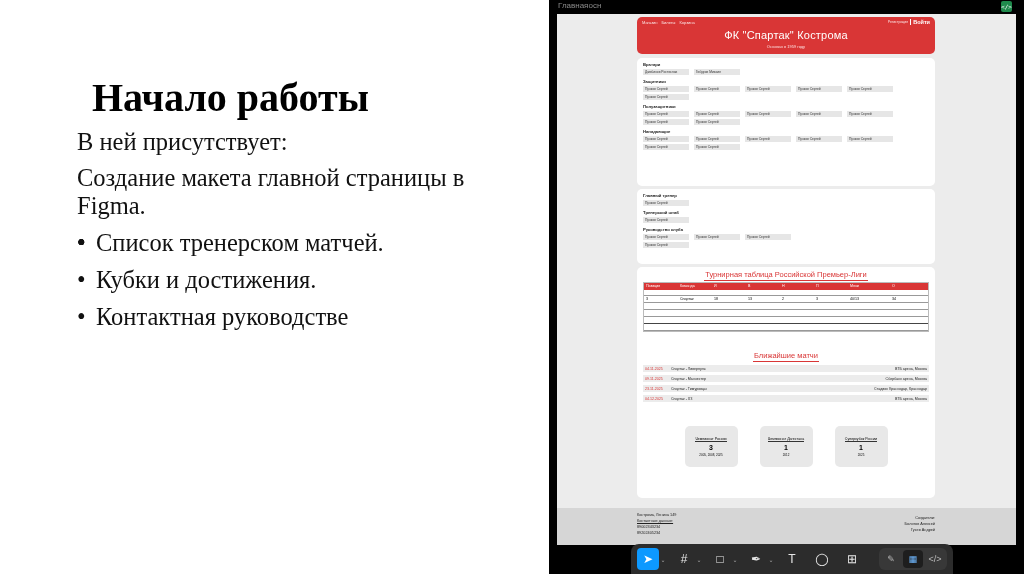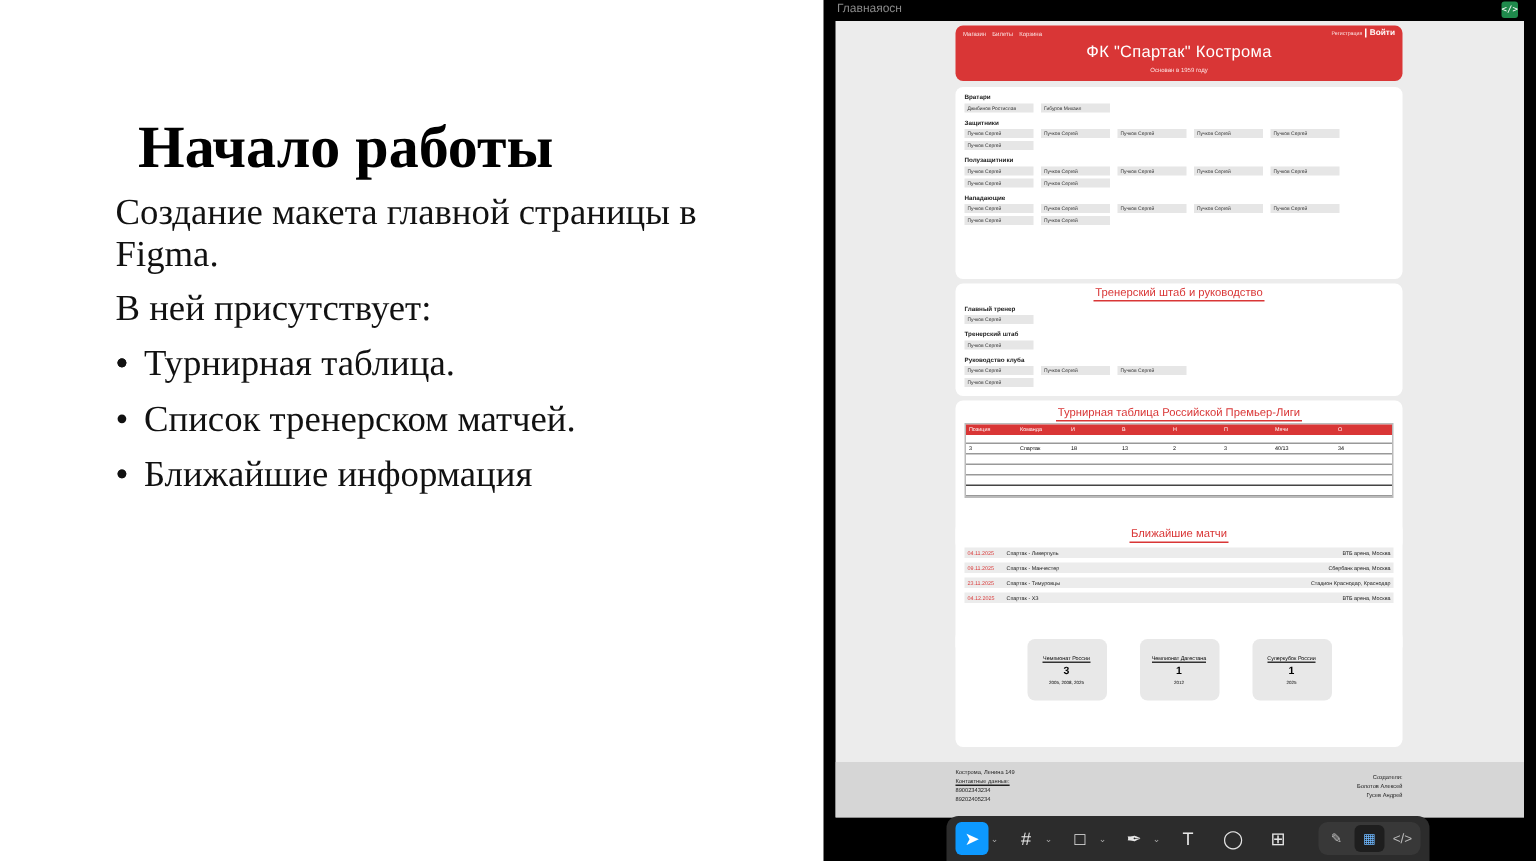--- a/index.html
+++ b/index.html
@@ -115,29 +115,29 @@
     margin-left: 8px; display: flex; gap: 2px; background: #383838; border-radius: 6px; padding: 2px;
   }
   .tool-group .tool { width: 20px; height: 18px; font-size: 9px; color: #bbb; }
   .tool-group .tool.sel { background: #1e1e1e; color: #6fb8ff; }
 </style>
 </head>
 <body>
 
 <div class="slide-title">Начало работы</div>
 <div class="slide-body">
+  <p>В ней присутствует:</p>
   <p>Создание макета главной страницы в Figma.</p>
-  <p>В ней присутствует:</p>
   <ul id="bullet-list">
       <li><span class="bullet">•</span></li>
       <li><span class="bullet">•</span></li>
-      <li><span class="bullet">•</span><span>Турнирная таблица.</span></li>
+      <li><span class="bullet">•</span></li>
       <li><span class="bullet">•</span><span>Список тренерском матчей.</span></li>
-      <li><span class="bullet">•</span></li>
-      <li><span class="bullet">•</span><span>Ближайшие информация</span></li>
+      <li><span class="bullet">•</span><span>Кубки и достижения.</span></li>
+      <li><span class="bullet">•</span><span>Контактная руководстве</span></li>
     </ul>
 </div>
 
 <div class="figma">
   <div class="figma-titlebar">
     <span class="figma-title">Главнаяосн</span>
     <span class="dev-badge">&lt;/&gt;</span>
   </div>
 
   <div class="canvas">
@@ -197,21 +197,20 @@
               <div class="chip">Пучков Сергей</div>
             </div>
             <div class="chip-row">
               <div class="chip">Пучков Сергей</div>
               <div class="chip">Пучков Сергей</div>
             </div>
           </div>
       </div>
 
       <div class="card" style="top:175px;height:75px;">
-        <div class="card-title" style="margin-top:1px;"><span>Тренерский штаб и руководство</span></div>
         <div id="staff-groups">
             <div class="group-label">Главный тренер</div>
             <div class="chip-row">
               <div class="chip">Пучков Сергей</div>
             </div>
             <div class="group-label">Тренерский штаб</div>
             <div class="chip-row">
               <div class="chip">Пучков Сергей</div>
             </div>
             <div class="group-label">Руководство клуба</div>

